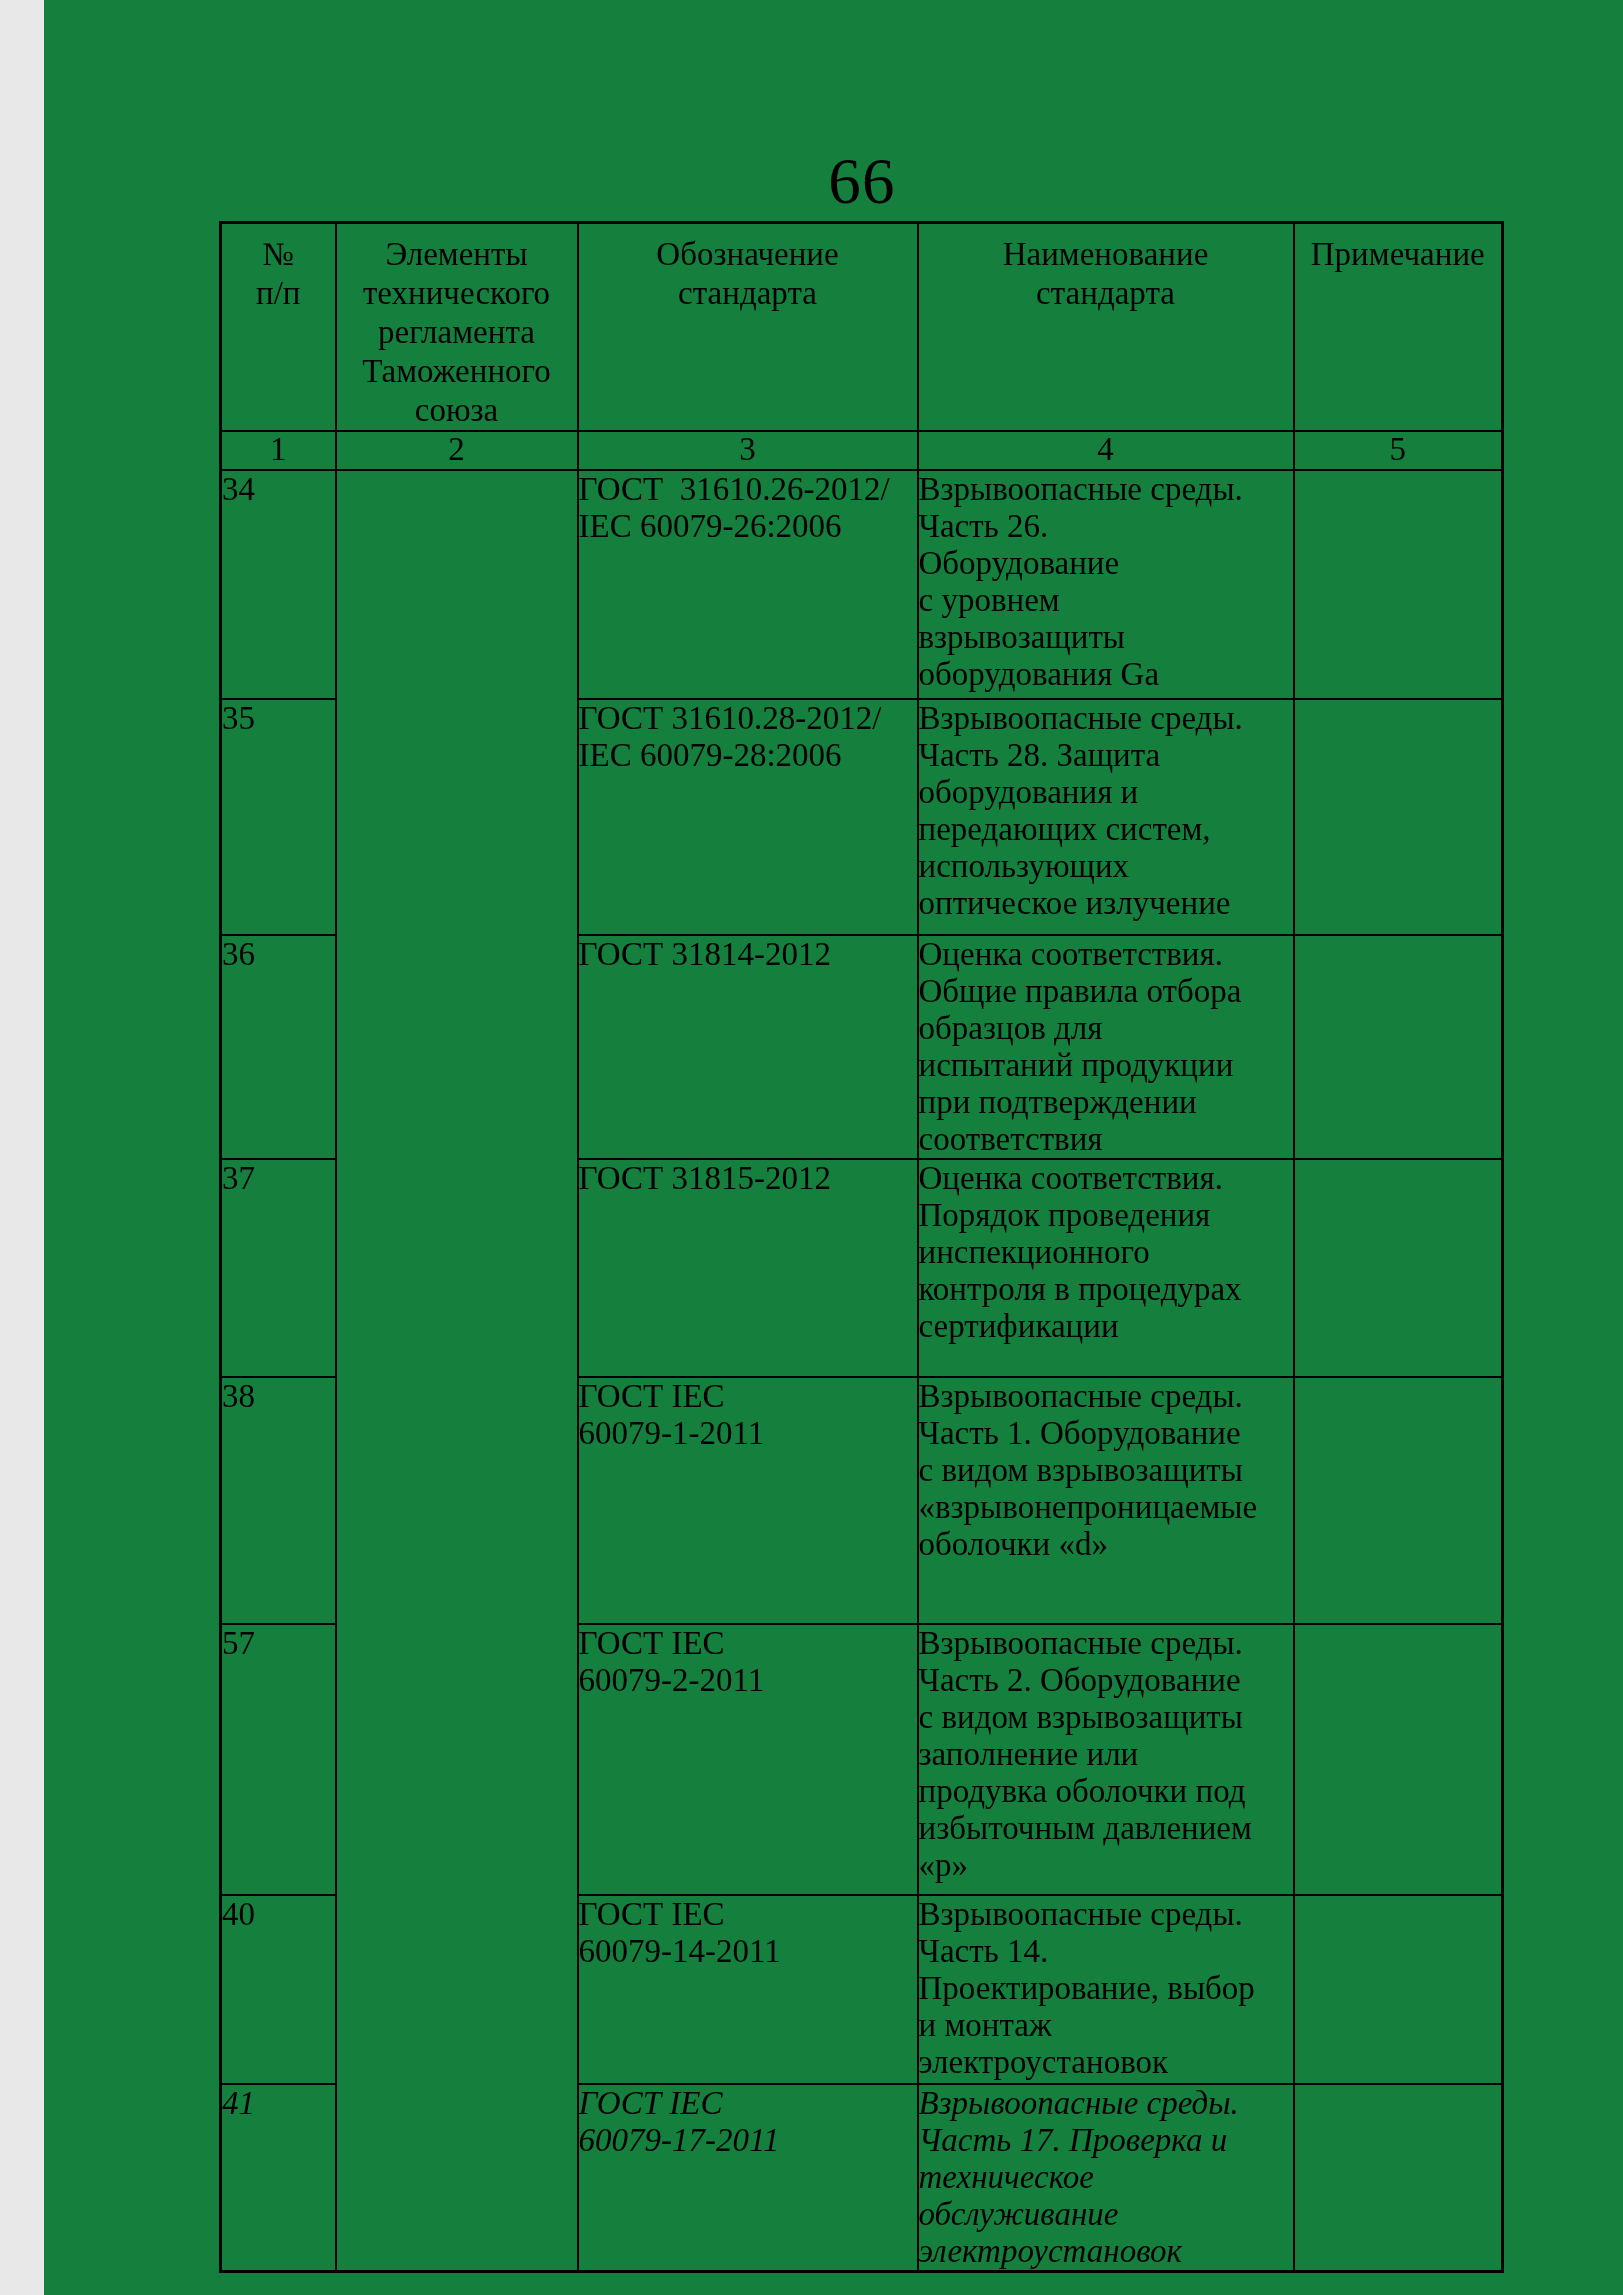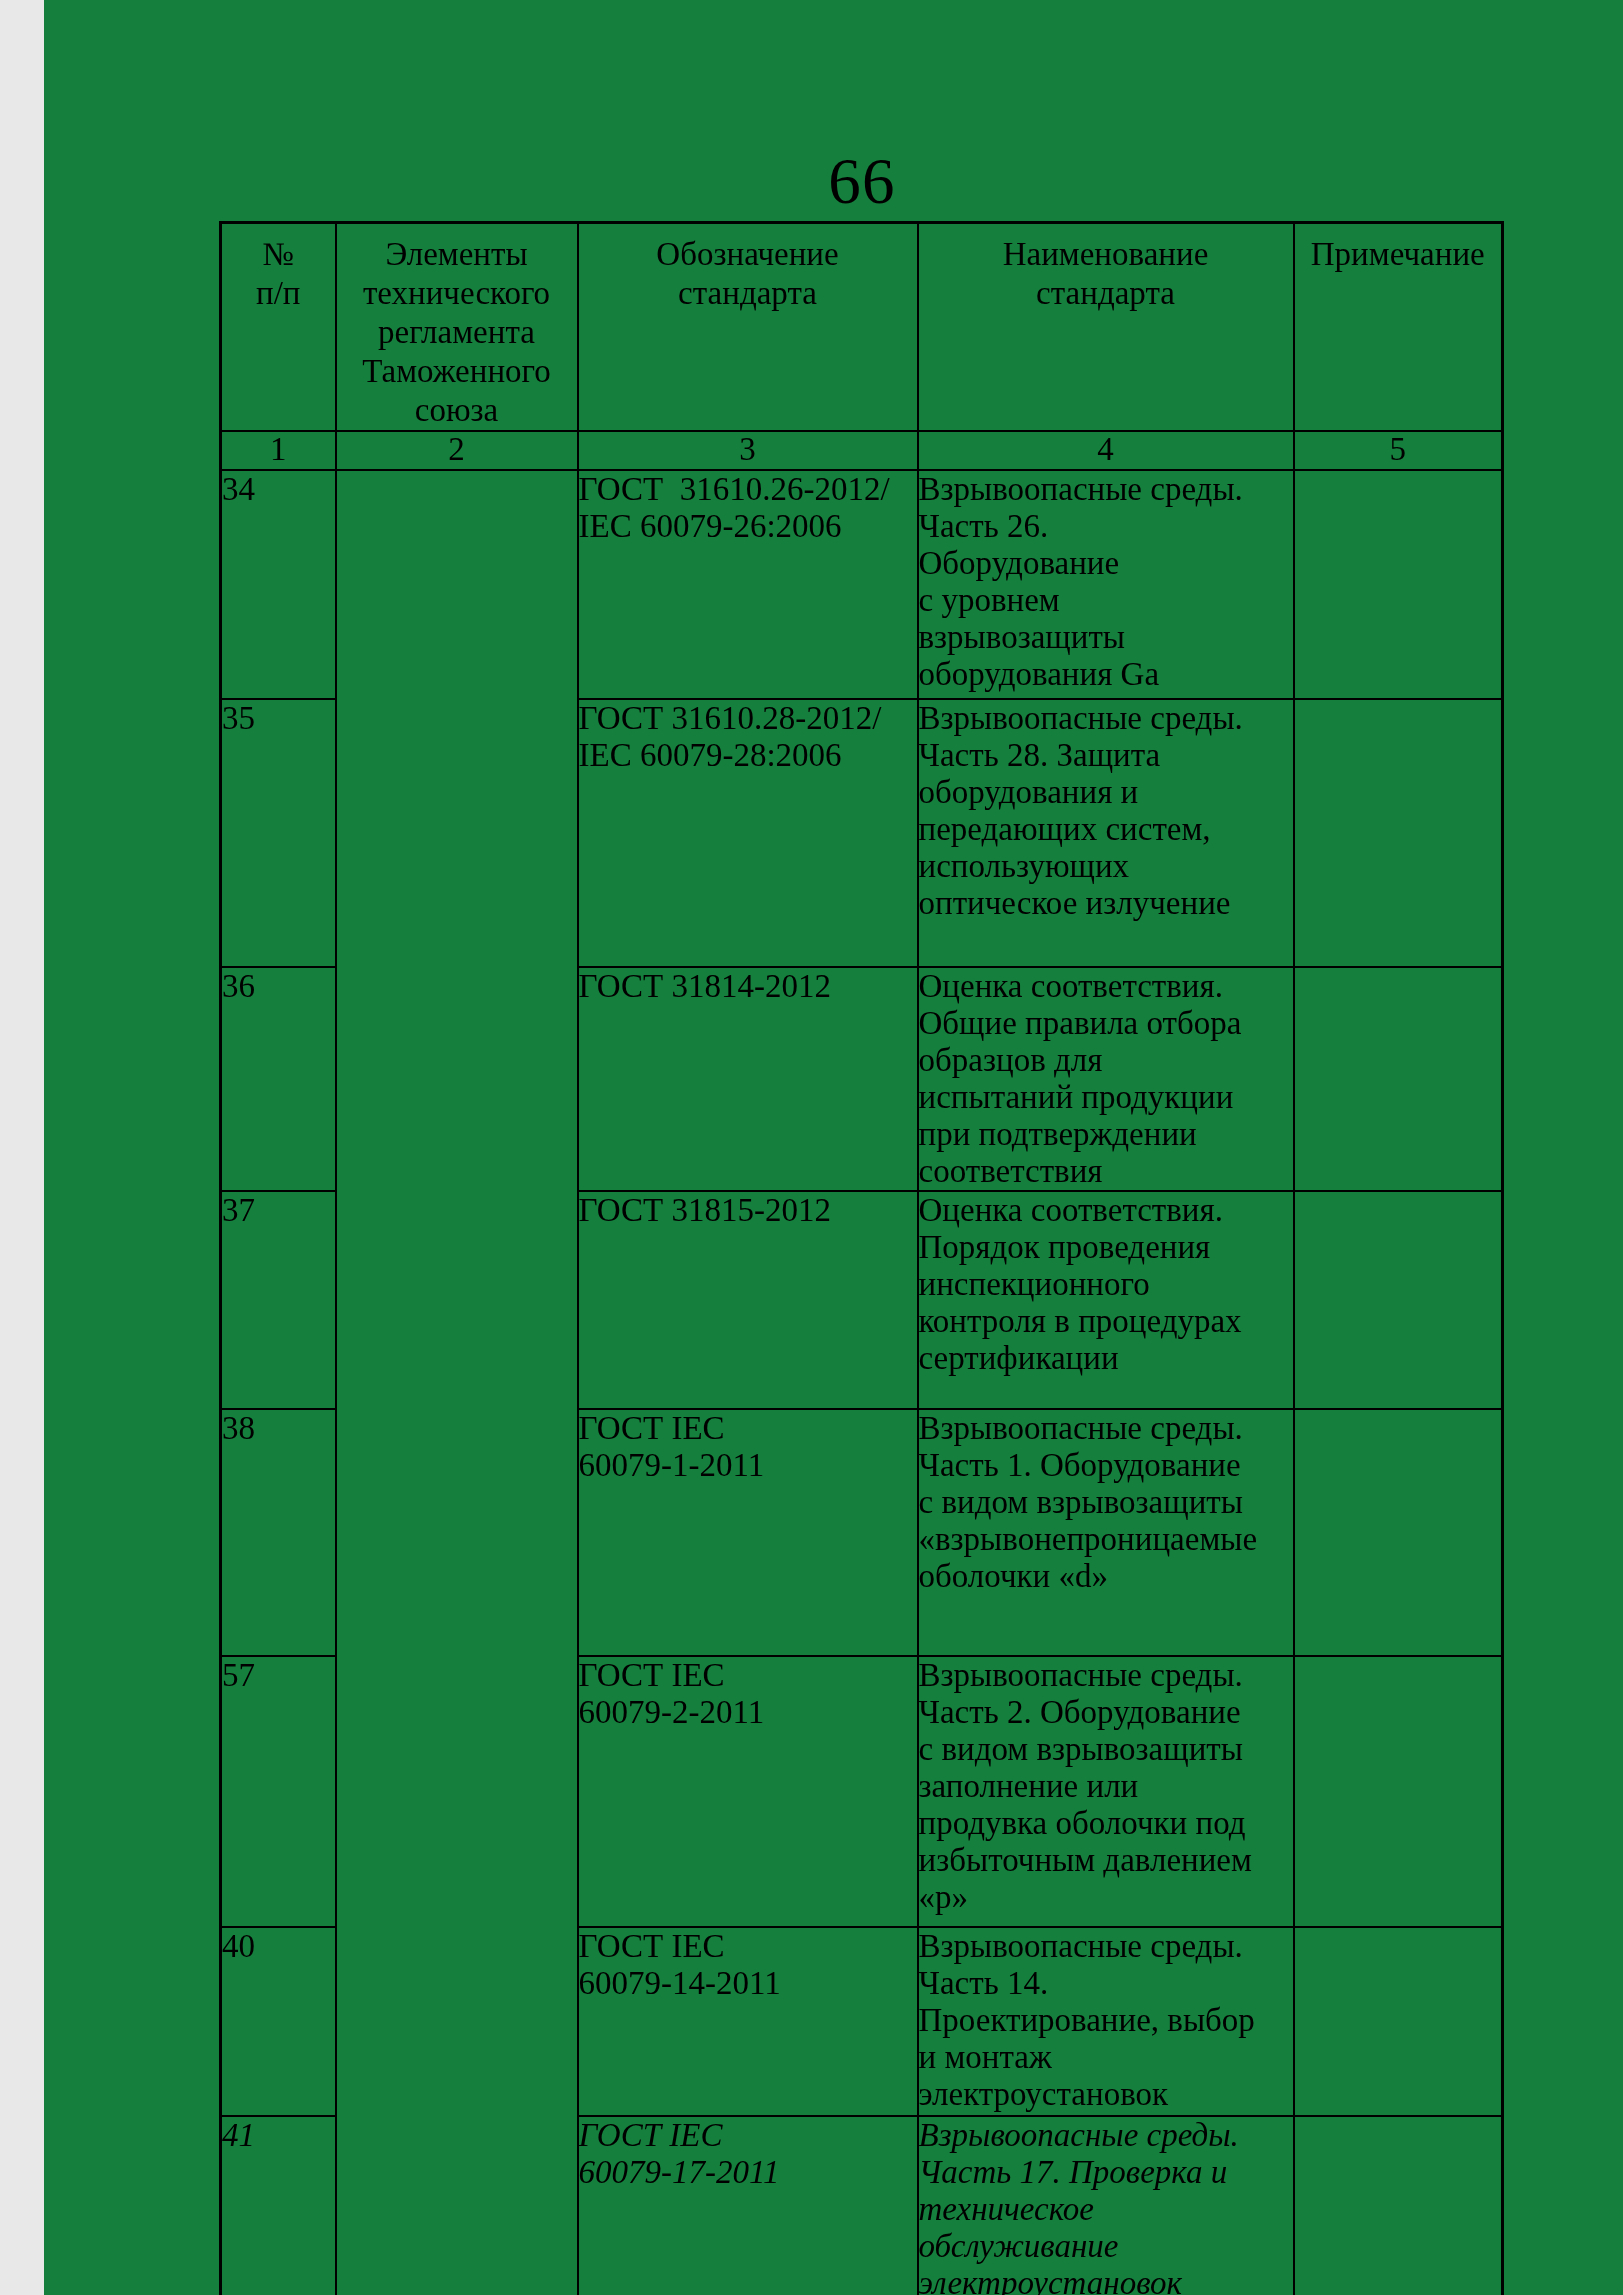--- a/index.html
+++ b/index.html
@@ -121,21 +121,21 @@
 IEC 60079-26:2006</td>
         <td class="c4">Взрывоопасные среды.
 Часть 26.
 Оборудование
 с уровнем
 взрывозащиты
 оборудования Ga</td>
         <td class="c5"></td>
       </tr>
 
-      <tr class="body" style="height:268px">
+      <tr class="body" style="height:236px">
         <td class="c1">35</td>
         <td class="c3">ГОСТ 31610.28-2012/
 IEC 60079-28:2006</td>
         <td class="c4">Взрывоопасные среды.
 Часть 28. Защита
 оборудования и
 передающих систем,
 использующих
 оптическое излучение</td>
         <td class="c5"></td>

